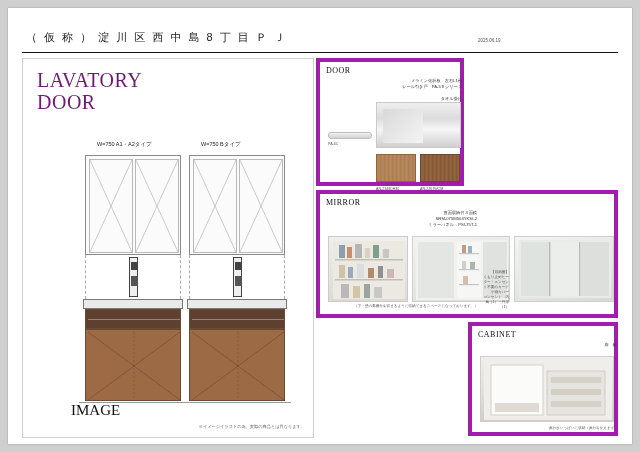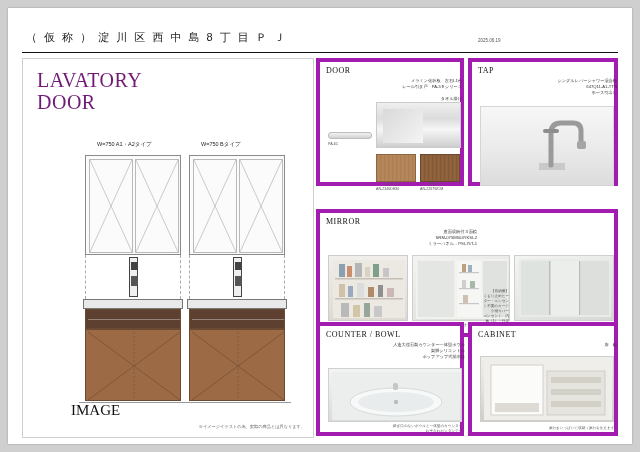--- a/index.html
+++ b/index.html
@@ -145,36 +145,22 @@
     <div class="ph handle" style="left:8px;top:70px;width:44px;height:7px;border-radius:3px;"></div>
     <div class="cap" style="left:8px;top:80px;">PA-6C</div>
     <div class="ph wood-a" style="left:56px;top:92px;width:40px;height:28px;"></div>
     <div class="ph wood-b" style="left:100px;top:92px;width:40px;height:28px;"></div>
     <div class="cap" style="left:56px;top:120px;">Aタイプ
 AN-2346DH30</div>
     <div class="cap" style="left:100px;top:120px;">Bタイプ
 AN-2267WCM</div>
   </div>
 
-  <div class="panel" style="left:460px;top:50px;width:150px;height:128px;">
-    <div class="p-title">TAP</div>
-    <div class="p-sub" style="left:7px;top:16px;width:138px;">シングルレバーシャワー混合栓
-647Q11-A1-TTN
-ホース引出し</div>
-    <div class="ph tap-photo" style="left:8px;top:44px;width:134px;height:80px;">
-      <svg width="134" height="80" style="position:absolute;left:0;top:0;">
-        <rect x="58" y="56" width="26" height="7" fill="#c9c9c9"></rect>
-        <path d="M70 58 L70 26 Q70 16 80 16 L92 16 Q100 16 100 24 L100 34" stroke="#9a9a9a" stroke-width="5" fill="none" stroke-linecap="round"></path>
-        <rect x="62" y="22" width="16" height="4" rx="2" fill="#8d8d8d"></rect>
-        <rect x="96" y="34" width="9" height="8" rx="2" fill="#a5a5a5"></rect>
-      </svg>
-    </div>
-  </div>
-
-  <div class="panel" style="left:308px;top:182px;width:302px;height:128px;margin-top:19px;">
+
+  <div class="panel" style="left:308px;top:182px;width:302px;height:128px;">
     <div class="p-title">MIRROR</div>
     <div class="p-sub" style="left:7px;top:16px;width:150px;">直面収納付３面鏡
 SRM-075M504YKSI-2
 ミラーパネル：PSI-75T-1</div>
     <div class="ph shelf-photo" style="left:8px;top:42px;width:80px;height:66px;">
       <svg width="80" height="66" style="position:absolute;left:0;top:0;">
         <rect x="4" y="4" width="72" height="58" fill="#ece8e2"></rect>
         <rect x="6" y="22" width="68" height="1.5" fill="#c4bfb6"></rect>
         <rect x="6" y="42" width="68" height="1.5" fill="#c4bfb6"></rect>
         <rect x="10" y="8" width="6" height="13" fill="#8aa0b0"></rect>
@@ -221,37 +207,20 @@
         <rect x="64" y="5" width="1.4" height="54" fill="#b9bcb9"></rect>
       </svg>
     </div>
     <div class="cap" style="left:8px;top:110px;width:150px;">（下・壁の高棚付を収まるように収納できるスペースになっております。）</div>
     <div class="cap" style="left:163px;top:76px;width:26px;">【収納棚】
 くもり止めヒーター・コンセント不要のカード
 小物カバー
 コンセント　内蔵（1）・外部（1）</div>
   </div>
 
-  <div class="panel" style="left:308px;top:314px;width:148px;height:114px;">
-    <div class="p-title">COUNTER / BOWL</div>
-    <div class="p-sub" style="left:7px;top:16px;width:138px;">人造大理石製カウンター一体型ボウル
-架脚シリコントル
-ポップアップ式排水栓</div>
-    <div class="ph bowl-photo" style="left:8px;top:42px;width:134px;height:54px;">
-      <svg width="134" height="54" style="position:absolute;left:0;top:0;">
-        <rect x="3" y="3" width="128" height="48" fill="#eceeee"></rect>
-        <ellipse cx="67" cy="33" rx="46" ry="14" fill="#f7f8f8" stroke="#d7dada" stroke-width="1"></ellipse>
-        <ellipse cx="67" cy="33" rx="38" ry="10" fill="#e9ecec"></ellipse>
-        <circle cx="67" cy="33" r="2.2" fill="#b9bcbc"></circle>
-        <rect x="64" y="14" width="5" height="7" rx="2" fill="#c3c6c6"></rect>
-      </svg>
-    </div>
-    <div class="cap" style="left:8px;top:98px;width:138px;">継ぎ目のないボウルと一体型のカウンター。
-お手入れカンタンです。</div>
-  </div>
 
   <div class="panel" style="left:460px;top:314px;width:150px;height:114px;">
     <div class="p-title">CABINET</div>
     <div class="p-sub" style="left:7px;top:16px;width:138px;">扉　錆</div>
     <div class="ph cab-photo" style="left:8px;top:30px;width:134px;height:66px;">
       <svg width="134" height="66" style="position:absolute;left:0;top:0;">
         <rect x="3" y="3" width="128" height="60" fill="#efeeea"></rect>
         <rect x="10" y="8" width="52" height="50" fill="#fbfbf9" stroke="#d2d0ca"></rect>
         <rect x="66" y="14" width="58" height="44" fill="#e6e4de" stroke="#cfcdc6"></rect>
         <rect x="70" y="20" width="50" height="6" fill="#d3d0c8"></rect>

